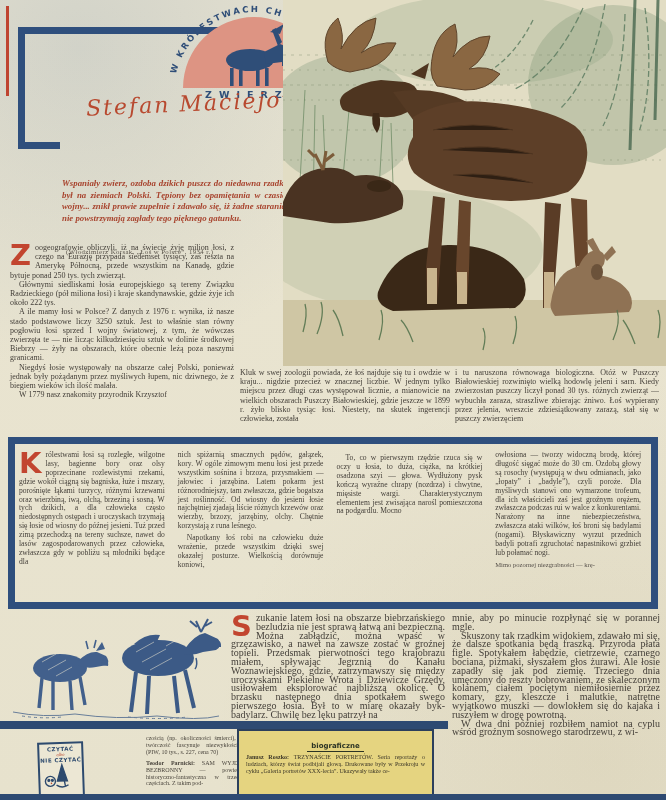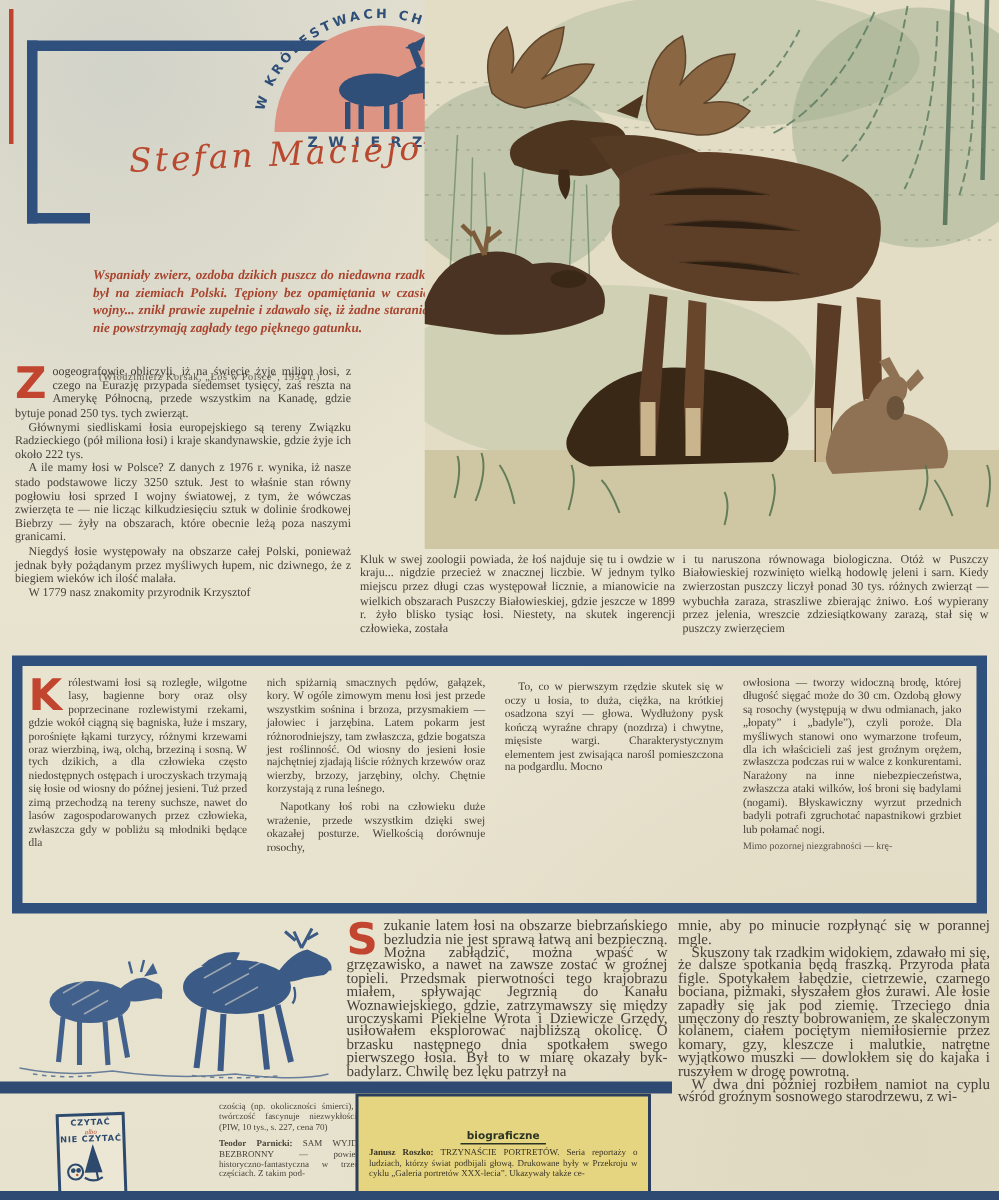--- a/index.html
+++ b/index.html
@@ -52,21 +52,21 @@
   .stamp{left:38px;top:742px;width:46px;height:55px;box-sizing:border-box;border:2px solid #2d4a6e;
     background:#ece7d4;transform:rotate(-2deg);text-align:center;padding-top:2px;}
   .stamp .l1,.stamp .l3{font-family:"DejaVu Sans",sans-serif;font-weight:bold;font-size:5.5px;
     color:#2d4a6e;letter-spacing:.5px;}
   .stamp .l2{font-style:italic;font-size:4.5px;color:#b8492f;}
   .books{left:146px;top:735px;width:96px;}
   .books p{margin:0;text-align:justify;font-size:6px;line-height:6.9px;color:#4a453d;}
   .books p + p{margin-top:4px;}
   .bold{font-weight:bold;}
   .biobox{left:237px;top:729px;width:197px;height:71px;box-sizing:border-box;
-    background:#e5d480;border:2px solid #2b3f5c;padding:15px 7px;overflow:hidden;}
+    background:#e5d480;border:2px solid #2b3f5c;padding:3px 7px;overflow:hidden;}
   .biohead{text-align:center;margin:0 0 2px 0;}
   .biohead span{font-family:"DejaVu Sans",sans-serif;font-weight:bold;font-size:7px;color:#2b3324;
     border-bottom:1px solid #2b3324;padding:0 4px 1px 4px;}
   .biobody{margin:0;text-align:justify;font-size:6px;line-height:6.9px;color:#3a3526;}
   svg text{font-family:"DejaVu Sans",sans-serif;}
 </style>
 </head>
 <body>
 
 <div class="page">
@@ -201,24 +201,24 @@
   <div class="abs col s1 s1c3">
     <p>i tu naruszona równowaga biologiczna. Otóż w Puszczy Białowieskiej rozwinięto wielką hodowlę jeleni i sarn. Kiedy zwierzostan puszczy liczył ponad 30 tys. różnych zwierząt — wybuchła zaraza, straszliwe zbierając żniwo. Łoś wypierany przez jelenia, wreszcie zdziesiątkowany zarazą, stał się w puszczy zwierzęciem</p>
   </div>
 
   <div class="abs kbox">
     <div class="kcol">
       <p class="cap">Królestwami łosi są rozległe, wilgotne lasy, bagienne bory oraz olsy poprzecinane rozlewistymi rzekami, gdzie wokół ciągną się bagniska, łuże i mszary, porośnięte łąkami turzycy, różnymi krzewami oraz wierzbiną, iwą, olchą, brzeziną i sosną. W tych dzikich, a dla człowieka często niedostępnych ostępach i uroczyskach trzymają się łosie od wiosny do późnej jesieni. Tuż przed zimą przechodzą na tereny suchsze, nawet do lasów zagospodarowanych przez człowieka, zwłaszcza gdy w pobliżu są młodniki będące dla</p>
     </div>
     <div class="kcol">
       <p>nich spiżarnią smacznych pędów, gałązek, kory. W ogóle zimowym menu łosi jest przede wszystkim sośnina i brzoza, przysmakiem — jałowiec i jarzębina. Latem pokarm jest różnorodniejszy, tam zwłaszcza, gdzie bogatsza jest roślinność. Od wiosny do jesieni łosie najchętniej zjadają liście różnych krzewów oraz wierzby, brzozy, jarzębiny, olchy. Chętnie korzystają z runa leśnego.</p>
-      <p class="ind sp">Napotkany łoś robi na człowieku duże wrażenie, przede wszystkim dzięki swej okazałej posturze. Wielkością dorównuje rosochy,</p>
-    </div>
-    <div class="kcol">
-      <p class="ind sp">To, co w pierwszym rzędzie skutek się w oczy u łosia, to duża, ciężka, na krótkiej osadzona szyi — głowa. Wydłużony pysk kończą wyraźne chrapy (nozdrza) i chwytne, mięsiste wargi. Charakterystycznym elementem jest zwisająca narośl pomieszczona na podgardlu. Mocno</p>
+      <p class="ind sp">Napotkany łoś robi na człowieku duże wrażenie, przede wszystkim dzięki swej okazałej posturze. Wielkością dorównuje koniowi,</p>
+    </div>
+    <div class="kcol">
+      <p class="ind sp">To, co w pierwszym rzędzie rzuca się w oczy u łosia, to duża, ciężka, na krótkiej osadzona szyi — głowa. Wydłużony pysk kończą wyraźne chrapy (nozdrza) i chwytne, mięsiste wargi. Charakterystycznym elementem jest zwisająca narośl pomieszczona na podgardlu. Mocno</p>
     </div>
     <div class="kcol">
       <p>owłosiona — tworzy widoczną brodę, której długość sięgać może do 30 cm. Ozdobą głowy są rosochy (występują w dwu odmianach, jako „łopaty” i „badyle”), czyli poroże. Dla myśliwych stanowi ono wymarzone trofeum, dla ich właścicieli zaś jest groźnym orężem, zwłaszcza podczas rui w walce z konkurentami. Narażony na inne niebezpieczeństwa, zwłaszcza ataki wilków, łoś broni się badylami (nogami). Błyskawiczny wyrzut przednich badyli potrafi zgruchotać napastnikowi grzbiet lub połamać nogi.</p>
       <p class="note">Mimo pozornej niezgrabności — krę-</p>
     </div>
   </div>
 
   <svg class="abs sketch" width="216" height="106" viewBox="0 0 216 106">
     <g stroke="#3d5c88" fill="none" opacity="0.75" stroke-width="1">
       <path d="M5,96 q30,6 62,2 q42,6 82,2 q42,5 62,0"></path>

